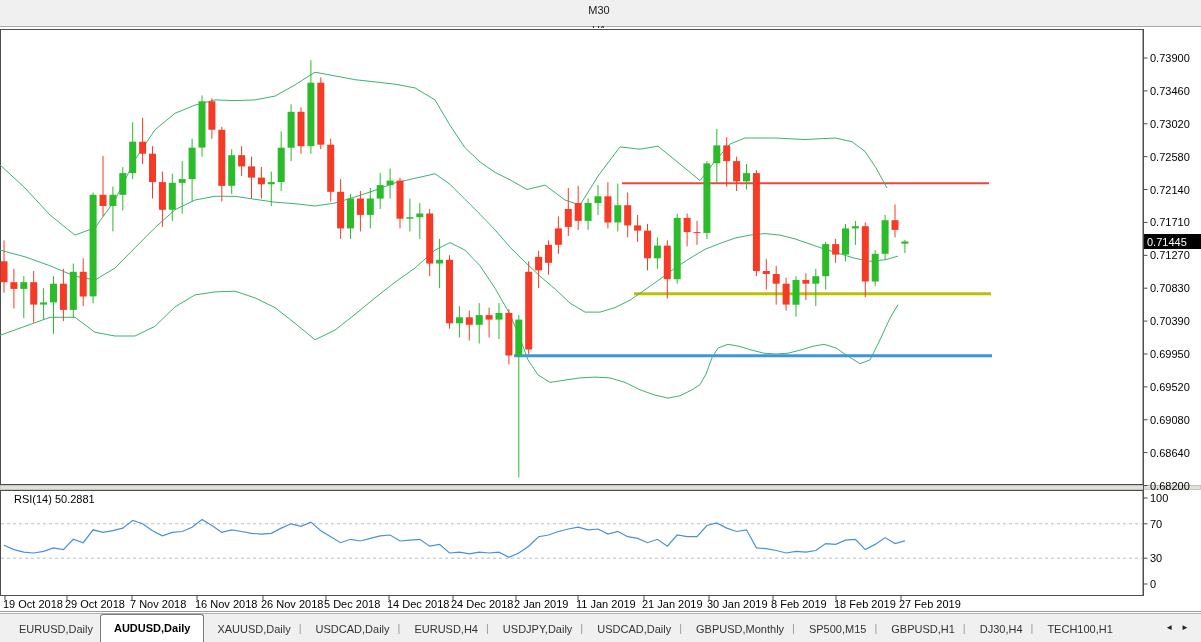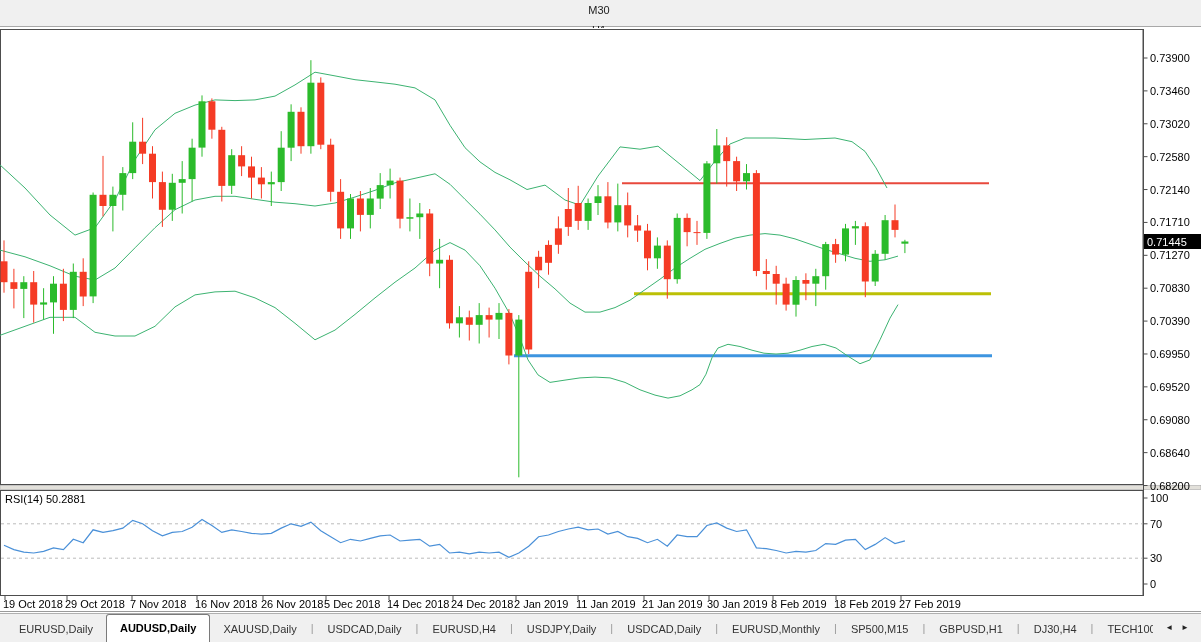--- a/index.html
+++ b/index.html
@@ -9,26 +9,26 @@
   .toolbar{position:absolute;left:0;top:0;width:1201px;height:27px;background:#f0f0f0;
            border-bottom:1px solid #a8a8a8;display:flex;align-items:center;padding-left:4px;box-sizing:border-box;flex-direction:column;}
   .tf-btn{padding:3px 7px;margin-right:7px;color:#222;cursor:default;border:1px solid transparent;}
   .tf-btn.active{background:#c4b5fd;border:1px solid #1d4ed8;outline:1px dotted #777;outline-offset:-3px;}
   .tb-sep{width:2px;height:18px;border-left:1px solid #999;border-right:1px solid #fff;margin-left:6px;}
   
   .chartwin{position:absolute;left:0;top:28px;width:1201px;height:585px;background:#fff;}
   svg{position:absolute;left:0;top:0;}
   .chart-title{position:absolute;left:7px;top:6px;color:#000;}
   .chart-title .tri{font-size:8px;margin-right:5px;}
-  .rsi-label{position:absolute;left:5px;top:465px;color:#000;}
+  .rsi-label{position:absolute;left:14px;top:465px;color:#000;}
   
   .tabbar{position:absolute;left:0;top:613px;width:1201px;height:29px;background:#f0f0f0;
           border-top:1px solid #b0b0b0;display:flex;align-items:flex-end;box-sizing:border-box;}
   .tabs{display:flex;align-items:flex-end;height:29px;padding-left:6px;flex:1;overflow:hidden;}
-  .tab{padding:6px 13px 7px 13px;color:#333;white-space:nowrap;cursor:default;}
+  .tab{padding:6px 7px 7px 13px;color:#333;white-space:nowrap;cursor:default;}
   .tab.active{background:#ffffff;border:1px solid #7a7a7a;border-bottom:none;font-weight:bold;color:#000;
               border-radius:3px 3px 0 0;padding:7px 13px 8px 13px;}
   .tabsep{color:#999;align-self:center;padding:0 1px;}
   .tab-arrows{display:flex;align-items:center;height:29px;padding:0 8px;}
   .tab-arrow{font-size:8px;color:#222;padding:0 4px;cursor:default;}
 </style>
 </head>
 <body>
 
 <div class="toolbar">
@@ -327,21 +327,21 @@
       <span class="tab">XAUUSD,Daily</span>
       <span class="tabsep">|</span>
       <span class="tab">USDCAD,Daily</span>
       <span class="tabsep">|</span>
       <span class="tab">EURUSD,H4</span>
       <span class="tabsep">|</span>
       <span class="tab">USDJPY,Daily</span>
       <span class="tabsep">|</span>
       <span class="tab">USDCAD,Daily</span>
       <span class="tabsep">|</span>
-      <span class="tab">EURUSD,Monthly</span>
+      <span class="tab">GBPUSD,Monthly</span>
       <span class="tabsep">|</span>
       <span class="tab">SP500,M15</span>
       <span class="tabsep">|</span>
       <span class="tab">GBPUSD,H1</span>
       <span class="tabsep">|</span>
       <span class="tab">DJ30,H4</span>
       <span class="tabsep">|</span>
       <span class="tab">TECH100,H1</span>
     </div>
   <div class="tab-arrows">

